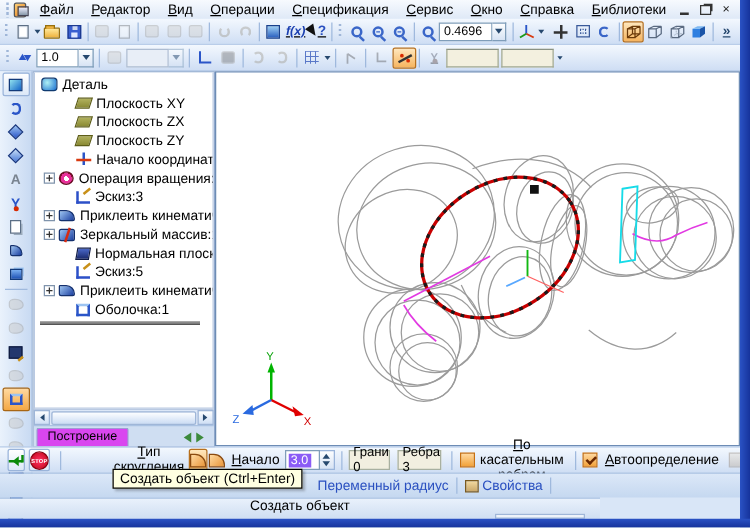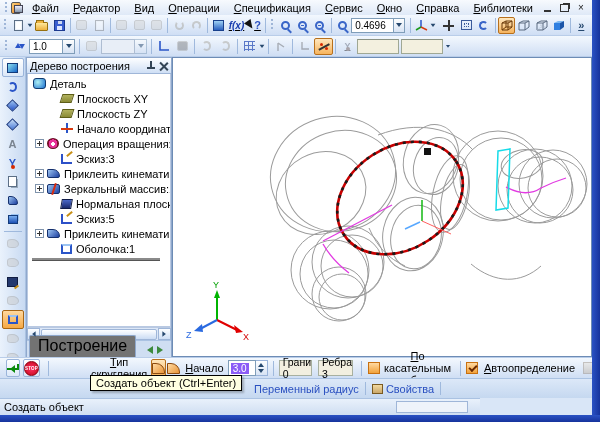--- a/index.html
+++ b/index.html
@@ -124,21 +124,21 @@
   .ti-mirror { width:13px; height:10px; background:linear-gradient(135deg,#9cc4f2,#1c3fa0); border:1px solid #14306e; border-radius:2px; position:relative;}
   .ti-mirror::after{content:"";position:absolute;left:5px;top:-2px;width:2px;height:12px;background:#d82a10;transform:rotate(18deg);}
   .ti-nplane { width:11px; height:10px; background:linear-gradient(#4a68c8,#1a2a6e); border:1px solid #101c48; transform:skewX(-10deg);}
   .ti-shell { width:11px; height:10px; border:2px solid #2a55c8; border-top:2px solid #9cc4f2; background:#fff;}
   .endbar { margin:2px 2px 0 4px; height:3px; background:#8a8a8a; border-bottom:1px solid #555; width:128px;}
   
   #treehscroll { height:13px; background:#dce7f7; border-top:1px solid #b9c9e2; display:flex; align-items:center;}
   .sbtn { width:13px; height:12px; background:linear-gradient(#fdfeff,#cfdff5); border:1px solid #9fb6d8; display:flex; align-items:center; justify-content:center;}
   .sthumb { flex:1; height:11px; margin:0 1px; background:linear-gradient(#fdfeff,#cbdcf4); border:1px solid #9fb6d8; border-radius:2px;}
   #treetabs { height:17px; background:#cfdef2; display:flex; align-items:flex-end; padding-left:2px; border-top:1px solid #aac2e2;}
-  .ttab { background:#737373; border:1px solid #8fa8cc; border-bottom:none; border-radius:2px 2px 0 0; padding:1px 8px 2px 8px; font-size:16px;}
+  .ttab { background:#d946ef; border:1px solid #8fa8cc; border-bottom:none; border-radius:2px 2px 0 0; padding:1px 8px 2px 8px; font-size:10px;}
   .ttab-arrows { margin-left:auto; display:flex; gap:4px; padding:0 4px 3px 0;}
   .gtri-l { width:0;height:0;border:4px solid transparent;border-right:6px solid #3c8a3c;}
   .gtri-r { width:0;height:0;border:4px solid transparent;border-left:6px solid #3c8a3c;}
   
   #viewport { position:absolute; left:172px; top:57px; width:420px; height:300px; background:#fff; border:1px solid #6d8cb5;}
   
   #propbar { position:absolute; left:0; top:357px; width:592px; height:21px;
     background:linear-gradient(#f3f8fe,#cfdef4); border-top:1px solid #b9cde9; display:flex; align-items:center; padding-left:2px;}
   .pbtn { width:22px; height:18px; border:1px solid #9ab4da; border-radius:2px; background:linear-gradient(#fff,#dce8f8); display:flex; align-items:center; justify-content:center;}
   .enter-glyph { width:12px; height:9px; position:relative;}
@@ -160,21 +160,21 @@
   .ro-field { width:52px; height:16px; background:#f2efe0; border:1px solid #a8b0a0; font-size:10.5px; display:flex; align-items:center; padding-left:3px; margin-right:6px;}
   .chk { width:12px; height:12px; border:1px solid #c87010; background:linear-gradient(#ffd9a0,#f2a23a); margin-right:4px; position:relative; flex:none;}
   .chk.checked::after { content:""; position:absolute; left:2px; top:2px; width:6px; height:3px; border-left:2px solid #6a2800; border-bottom:2px solid #6a2800; transform:rotate(-45deg);}
   .chk.dis { opacity:.4; filter:grayscale(.8);}
   
   #tabsrow { position:absolute; left:0; top:378px; width:592px; height:20px; background:linear-gradient(#dce8f8,#c5d8f0); display:flex; align-items:center; border-top:1px solid #aac2e2;}
   .btab { color:#2a50c0; font-size:11px; padding:0 6px;}
   .btab-ic { width:11px; height:10px; background:linear-gradient(#f2d9a0,#caa86a); border:1px solid #7a5a20; margin-right:3px;}
   .vsep { width:1px; height:13px; background:#9fb9dd;}
   
-  #statusbar { position:absolute; left:0; top:398px; width:480px; height:17px; background:linear-gradient(#e9f1fb,#cfdef2); border-top:1px solid #aac2e2; display:flex; align-items:center; padding:0 4px; font-size:11px;}
+  #statusbar { position:absolute; left:0; top:398px; width:480px; height:17px; background:linear-gradient(#e9f1fb,#cfdef2); border-top:1px solid #aac2e2; display:flex; align-items:center; padding:0 4px; font-size:11px;flex-direction:column;}
   .status-box { margin-left:auto; width:72px; height:12px; background:#eef3fa; border:1px solid #9fb6d8; margin-right:8px;}
   
   #tooltip { position:absolute; left:90px; top:375px; height:16px; background:#ffffe1; border:1px solid #000;
     font-size:11px; padding:1px 5px; z-index:60; box-shadow:2px 2px 2px rgba(0,0,0,.25); white-space:nowrap;}
 </style>
 </head>
 <body>
 
 <div id="app">
 
@@ -430,36 +430,34 @@
     <span class="lt">
         <span class="g-cube"></span>
       </span>
     <span class="lt">
         <span class="g-dia"></span>
       </span>
 
   </div>
 
   <div id="treepanel">
-    <div id="treeheader">
-      <span>Дерево построения</span>
-      <span class="hbtns">
-        <span class="pin"></span>
-        <span class="xicon"></span>
-      </span>
-    </div>
     <div id="treebody">
       <div class="trow indent0">
         <span class="ti ti-part"></span>
         <span class="lbl">Деталь</span>
       </div>
       <div class="trow indent1">
           <span class="noplus"></span>
           <span class="ti ti-plane"></span>
           <span class="lbl">Плоскость XY</span>
+        </div>
+      <div class="trow indent1">
+          <span class="noplus"></span>
+          <span class="ti ti-plane"></span>
+          <span class="lbl">Плоскость ZX</span>
         </div>
       <div class="trow indent1">
           <span class="noplus"></span>
           <span class="ti ti-plane"></span>
           <span class="lbl">Плоскость ZY</span>
         </div>
       <div class="trow indent1">
           <span class="noplus"></span>
           <span class="ti ti-origin"></span>
           <span class="lbl">Начало координат</span>

